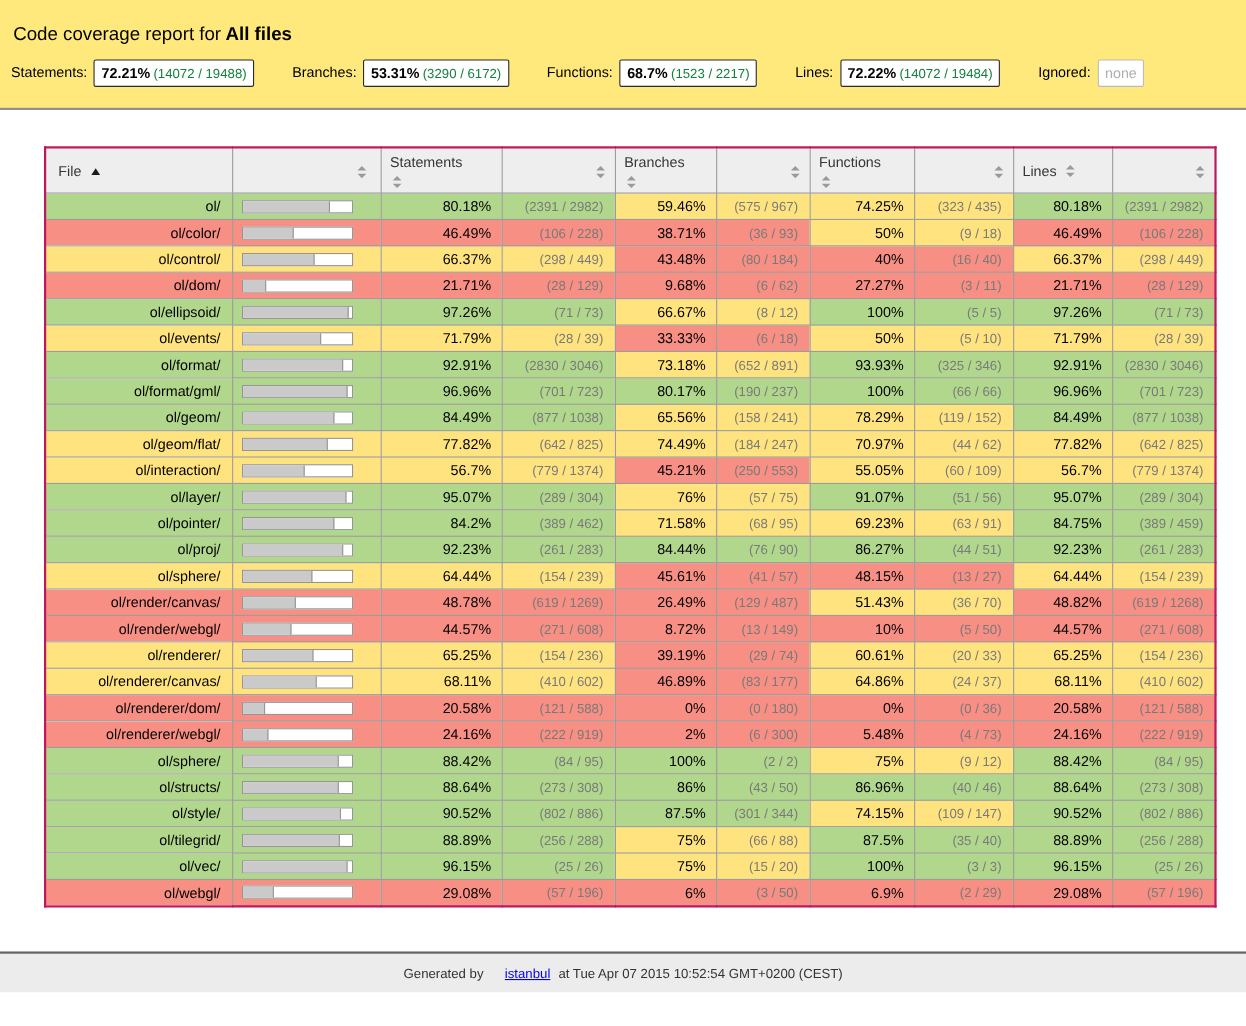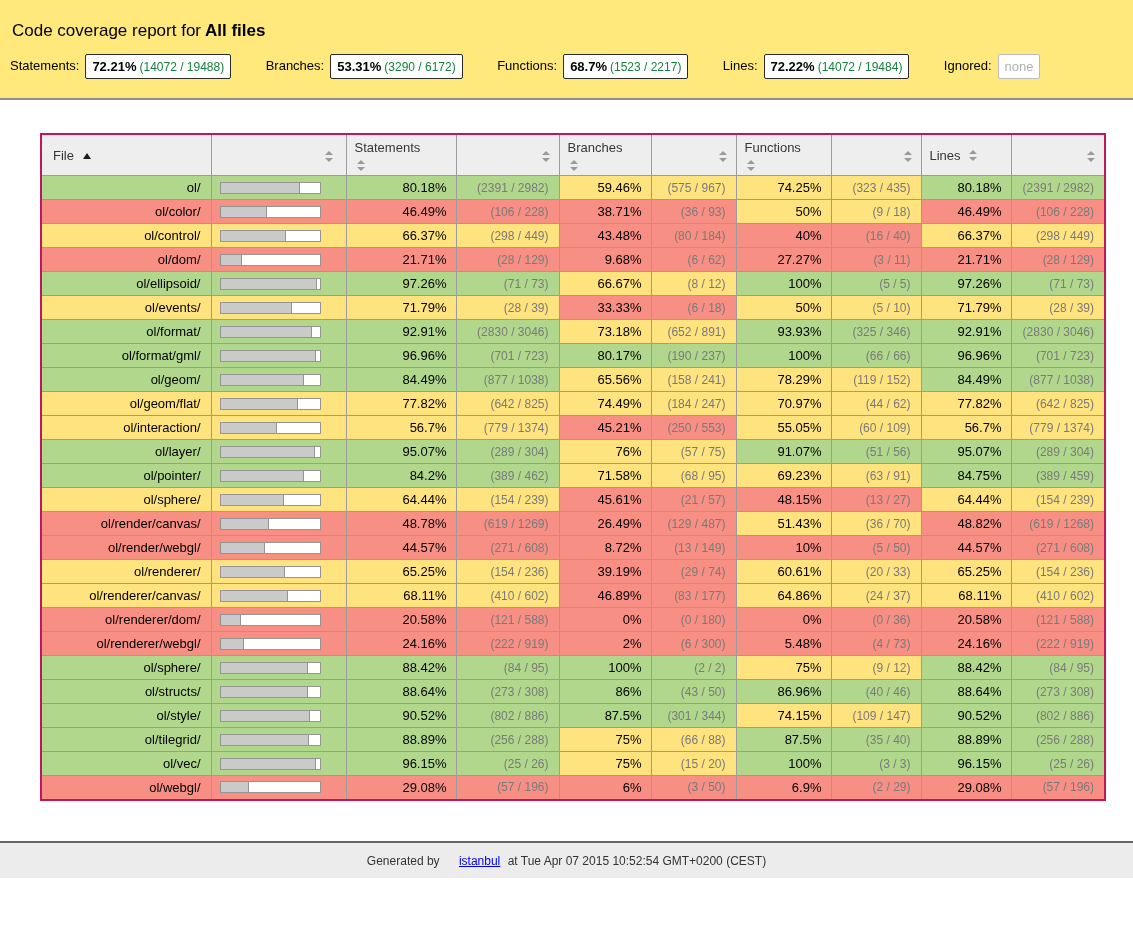--- a/index.html
+++ b/index.html
@@ -385,30 +385,46 @@
           <td class="pct high">84.2%</td>
           <td class="abs high">(389 / 462)</td>
           <td class="pct medium">71.58%</td>
           <td class="abs medium">(68 / 95)</td>
           <td class="pct medium">69.23%</td>
           <td class="abs medium">(63 / 91)</td>
           <td class="pct high">84.75%</td>
           <td class="abs high">(389 / 459)</td>
         </tr>
         <tr>
+          <td class="file high"><a href="#">ol/proj/</a></td>
+          <td class="pic high">
+            <div class="chart">
+              <div class="cover-fill" style="width: 92.23%;"></div>
+            </div>
+          </td>
+          <td class="pct high">92.23%</td>
+          <td class="abs high">(261 / 283)</td>
+          <td class="pct high">84.44%</td>
+          <td class="abs high">(76 / 90)</td>
+          <td class="pct high">86.27%</td>
+          <td class="abs high">(44 / 51)</td>
+          <td class="pct high">92.23%</td>
+          <td class="abs high">(261 / 283)</td>
+        </tr>
+        <tr>
           <td class="file medium"><a href="#">ol/sphere/</a></td>
           <td class="pic medium">
             <div class="chart">
               <div class="cover-fill" style="width: 64.44%;"></div>
             </div>
           </td>
           <td class="pct medium">64.44%</td>
           <td class="abs medium">(154 / 239)</td>
           <td class="pct low">45.61%</td>
-          <td class="abs low">(21 / 57)</td>
+          <td class="abs low">(41 / 57)</td>
           <td class="pct low">48.15%</td>
           <td class="abs low">(13 / 27)</td>
           <td class="pct medium">64.44%</td>
           <td class="abs medium">(154 / 239)</td>
         </tr>
         <tr>
           <td class="file low"><a href="#">ol/render/canvas/</a></td>
           <td class="pic low">
             <div class="chart">
               <div class="cover-fill" style="width: 48.78%;"></div>

